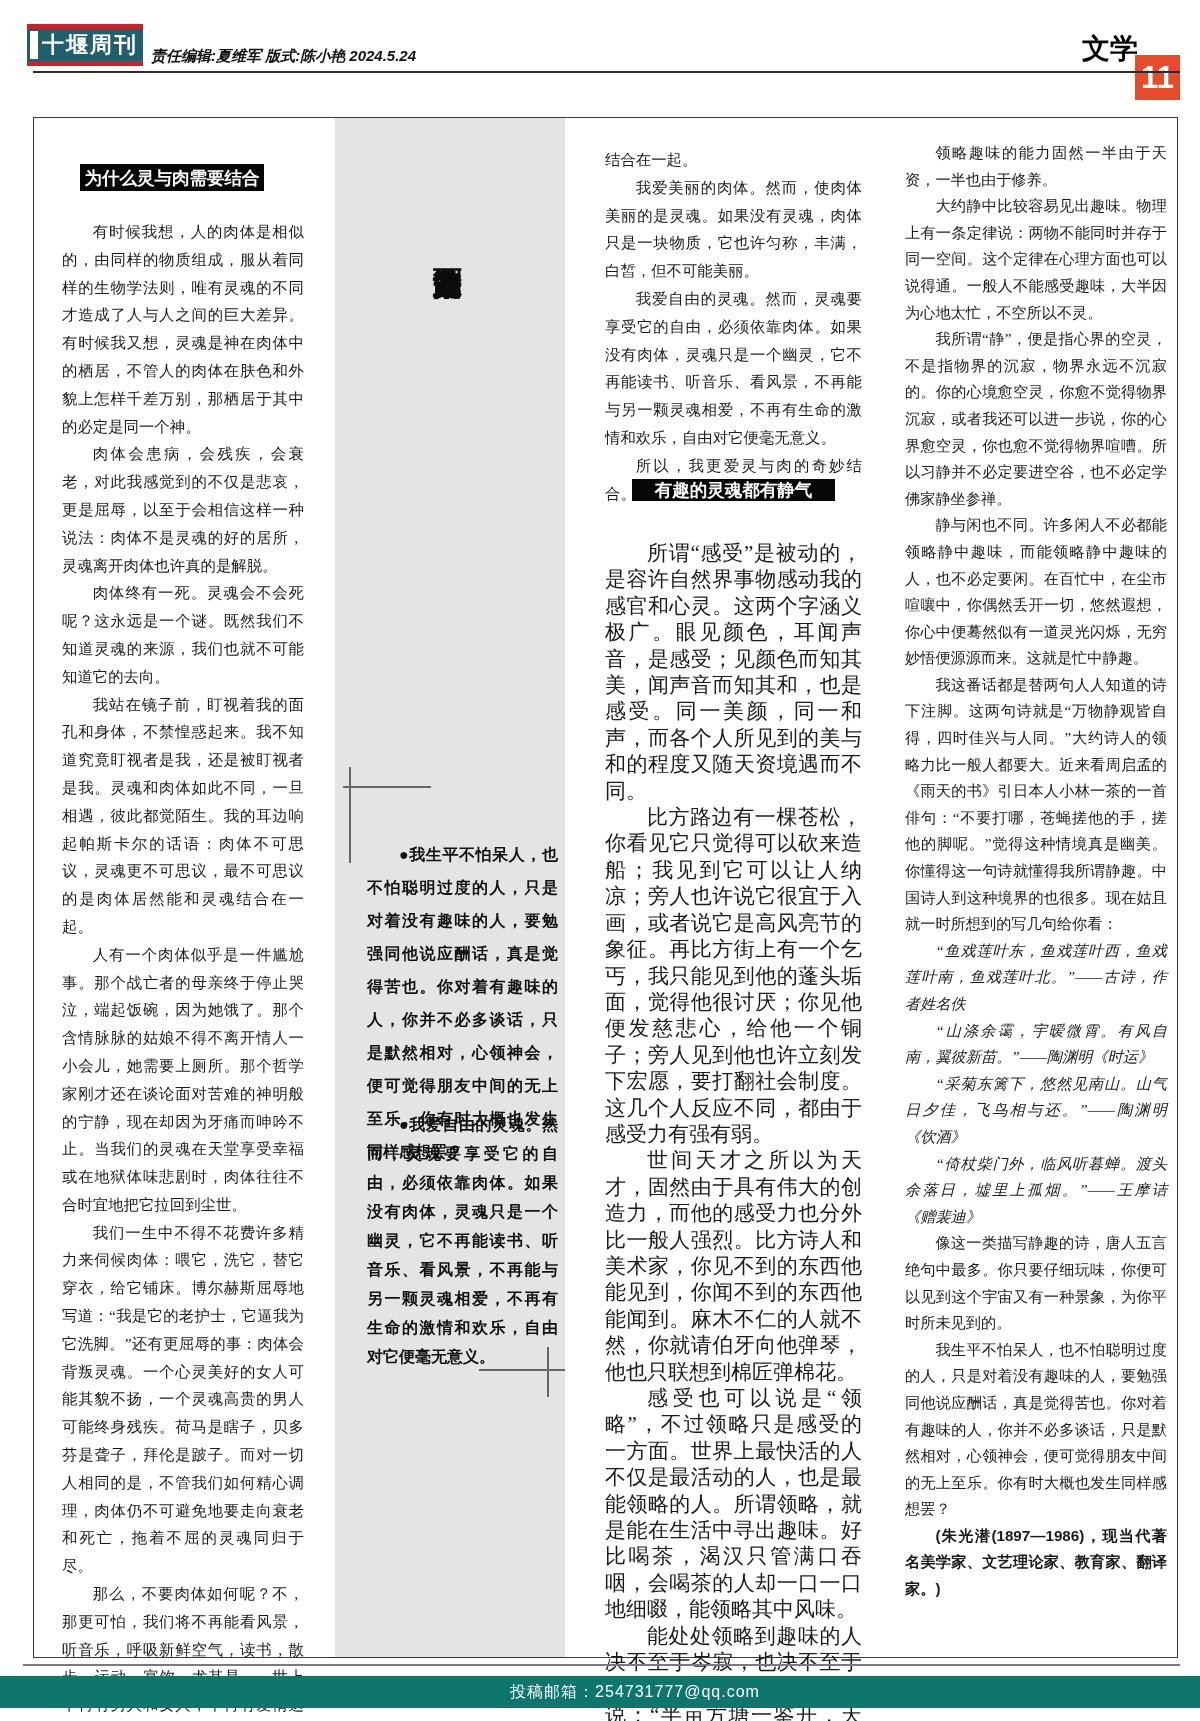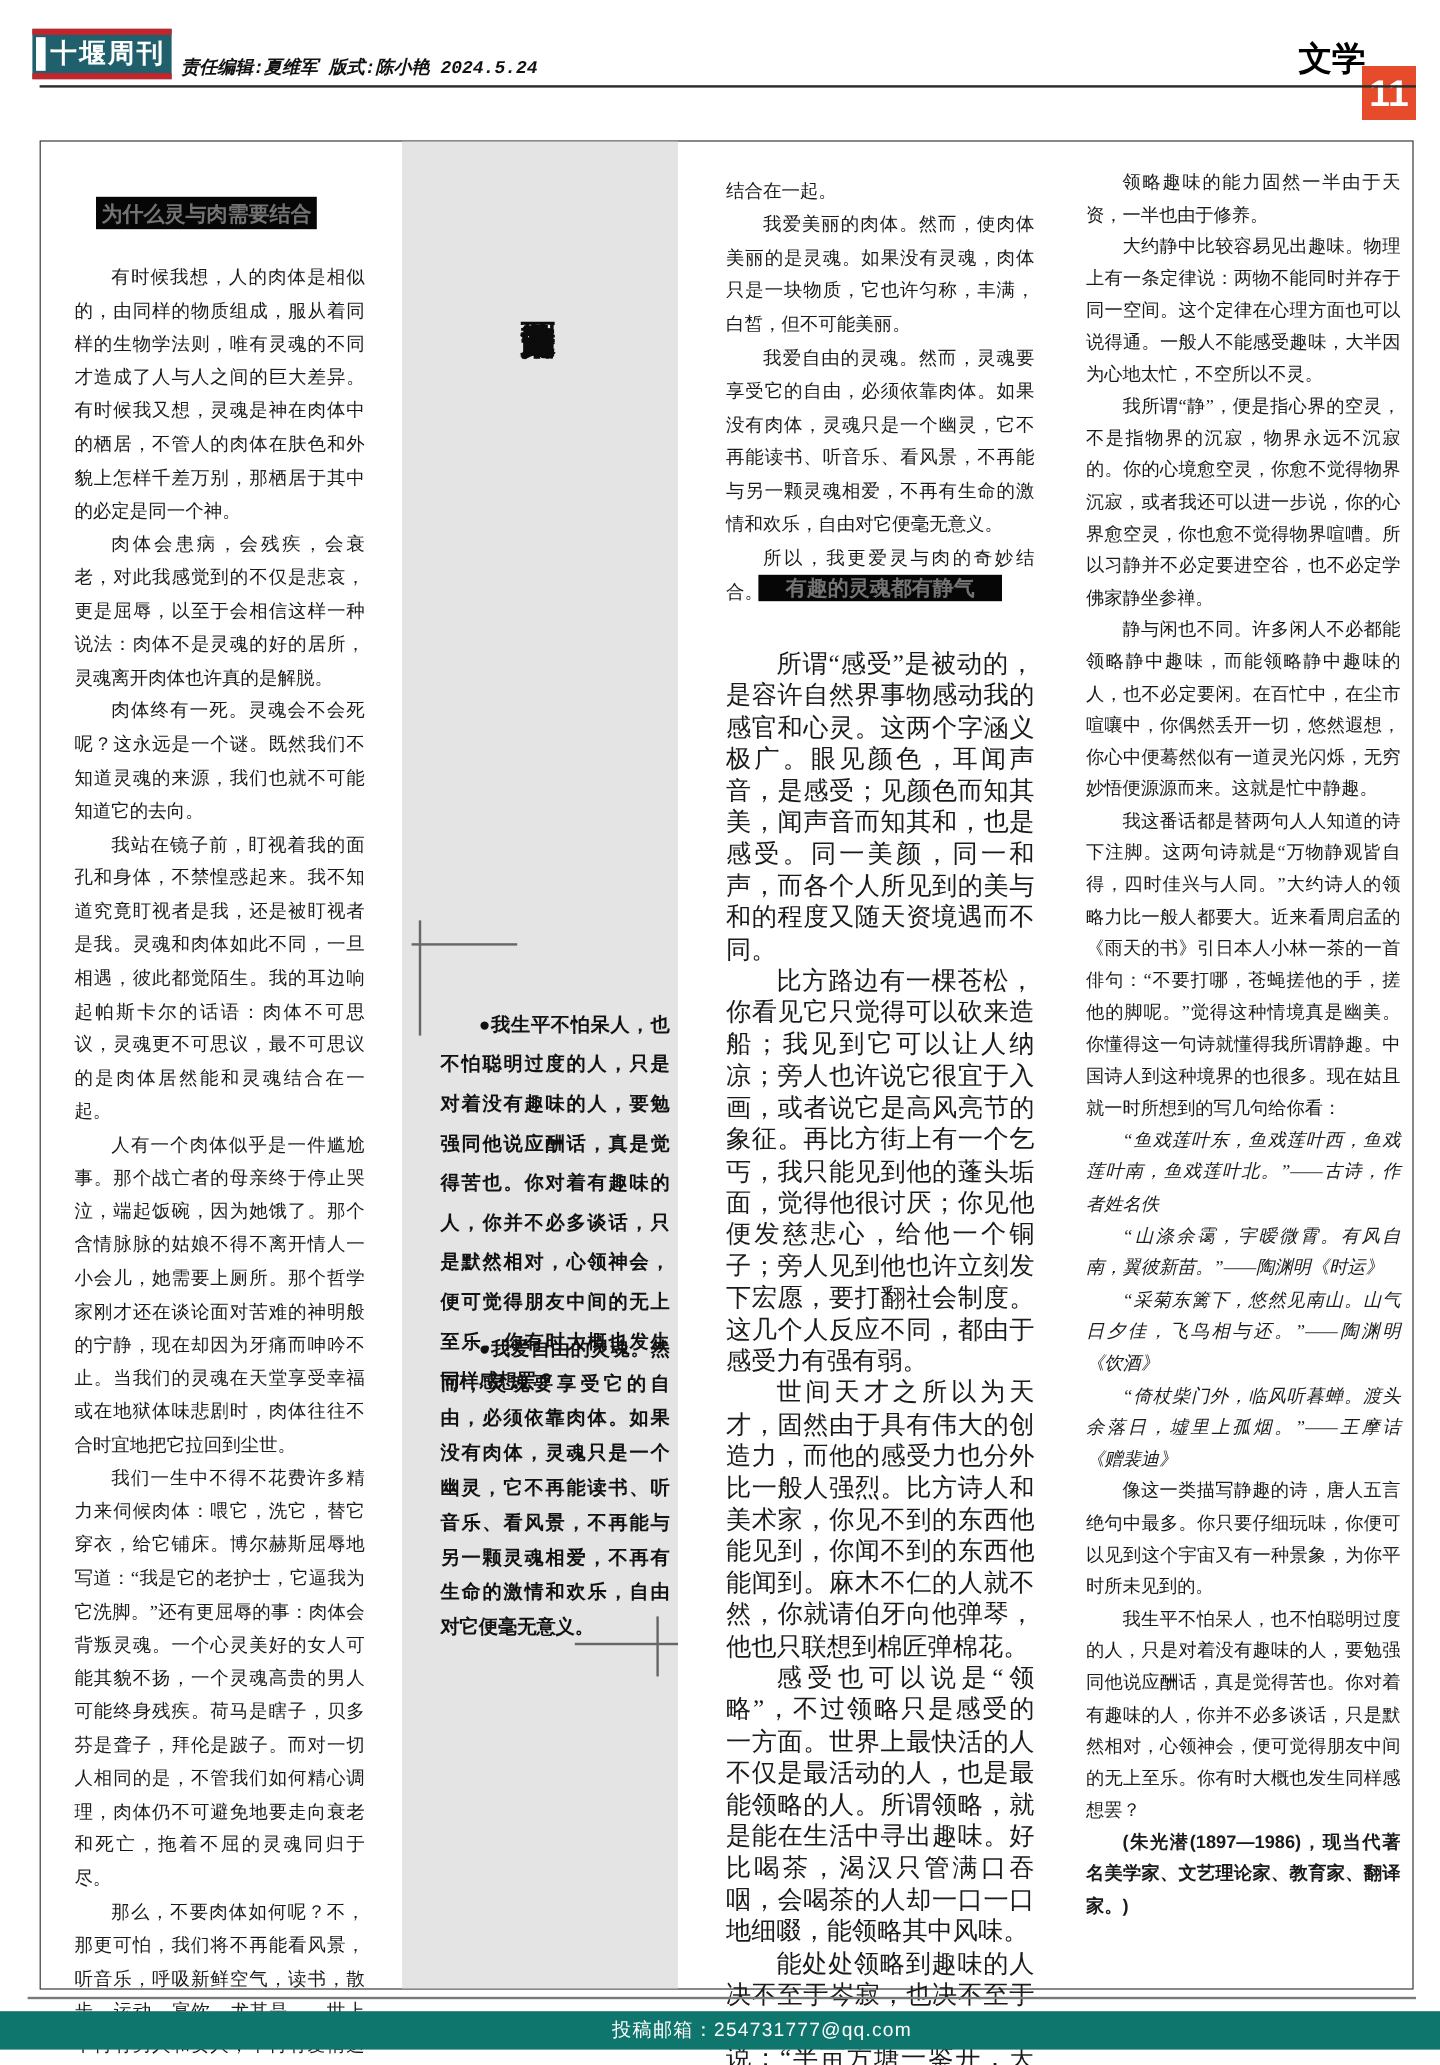--- a/index.html
+++ b/index.html
@@ -7,41 +7,41 @@
     width:1200px;height:1721px;position:relative;background:#ffffff;
     font-family:"Liberation Serif","DejaVu Serif",serif;color:#1a1a1a;
   }
   .abs{position:absolute;}
   
   .masthead-box{left:27px;top:24px;width:116px;height:42px;background:#20606c;
     border-top:5px solid #c5242b;border-bottom:5px solid #c5242b;box-sizing:border-box;}
   .masthead-strip{left:30px;top:31px;width:8px;height:28px;background:#ffffff;}
   .masthead-title{left:42px;top:31px;width:100px;color:#ffffff;font-weight:bold;
     font-size:22px;letter-spacing:2px;line-height:28px;}
-  .editor-line{left:151px;top:47px;font-family:Liberation Mono, monospace;
+  .editor-line{left:151px;top:47px;font-family:Liberation Sans, sans-serif;
     font-weight:bold;font-style:italic;font-size:15px;color:#111;}
   .section-label{left:1082px;top:30px;font-size:28px;font-weight:bold;color:#000;}
   .page-badge{left:1135px;top:23px;width:45px;height:45px;background:#e64b2b;
     color:#fff;font-family:"Liberation Sans",sans-serif;font-weight:bold;font-size:31px;
     display:flex;align-items:center;justify-content:center;margin-top:32px;}
   .header-rule{left:33px;top:71px;width:1147px;height:2px;background:#2b2b2b;}
   
   .content-frame{left:33px;top:117px;width:1145px;height:1541px;
     border:1px solid #3a3a3a;box-sizing:border-box;background:#fff;}
   .gray-panel{left:335px;top:118px;width:230px;height:1539px;background:#e4e4e4;}
   .col{text-align:justify;}
   .para{font-size:15.4px;line-height:27.8px;text-indent:2em;text-align:justify;}
   .para.noindent{text-indent:0;}
   #col1{left:62px;top:218px;width:242px;}
   #col3a{left:605px;top:146px;width:257px;}
   #col3b{left:605px;top:540px;width:257px;}
   #col3b .para{font-size:21px;line-height:26.4px;}
   #col4{left:905px;top:140px;width:262px;}
   #col4 .para{font-size:15.2px;line-height:26.6px;}
-  .section-title-box{background:#060606;color:#737373;
+  .section-title-box{background:#060606;color:#ffffff;
     font-family:"Liberation Sans",sans-serif;font-weight:bold;font-size:17.5px;
     display:flex;align-items:center;justify-content:center;}
   #essay1-title-box{left:80px;top:164px;width:184px;height:27px;}
   #essay2-title-box{left:632px;top:479px;width:203px;height:22px;}
   
   .vertical-title{left:426px;top:246px;height:210px;writing-mode:vertical-rl;
     font-size:29px;font-weight:bold;letter-spacing:0px;color:#0c0c0c;line-height:44px;}
   .pull-quote{left:367px;width:191px;font-weight:bold;font-size:16px;
     text-align:justify;text-indent:2em;color:#111;}
   #pull-quote-1{top:838px;line-height:33px;}

